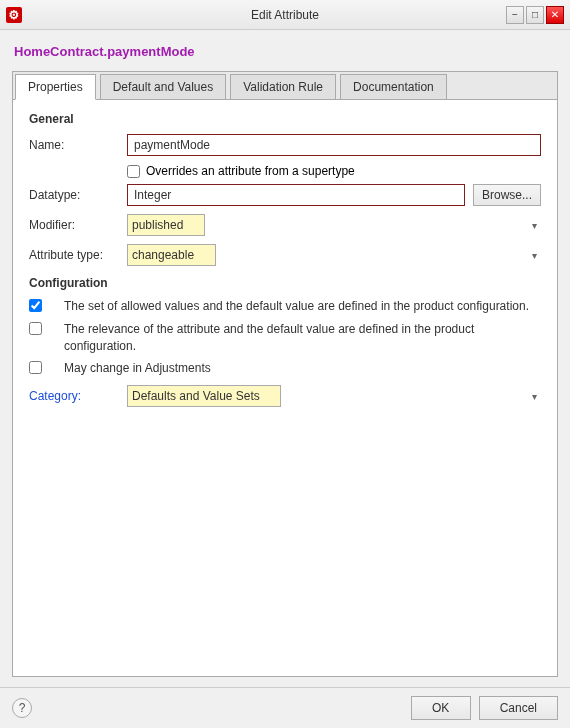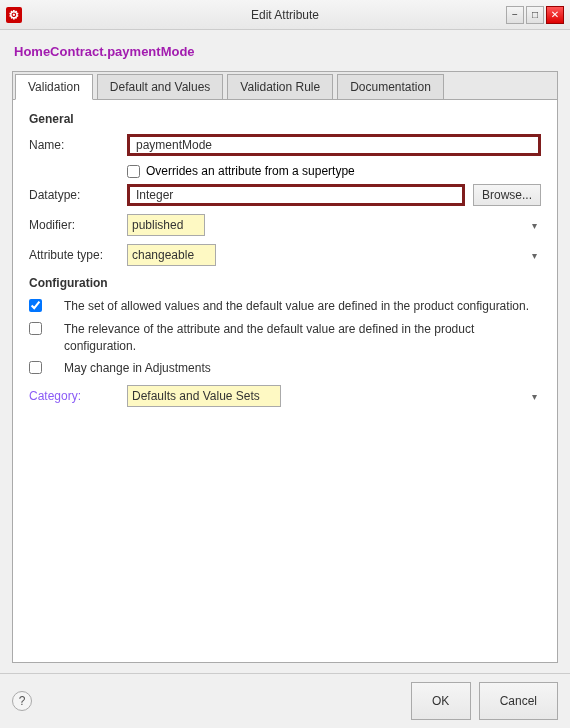--- a/index.html
+++ b/index.html
@@ -153,21 +153,21 @@
     .form-label {
       width: 90px;
       color: #333;
       text-align: left;
       flex-shrink: 0;
     }
 
     .form-input {
       flex: 1;
       height: 22px;
-      border: 3px solid #7f1d1d;
+      border: 1px solid #7f1d1d;
       padding: 2px 6px;
       background: white;
       color: #333;
       outline: none;
     }
 
     .browse-btn {
       height: 22px;
       padding: 0 8px;
       border: 1px solid #aaa;
@@ -238,21 +238,21 @@
 
     .category-row {
       display: flex;
       align-items: center;
       gap: 8px;
       margin-top: 8px;
     }
 
     .category-label {
       width: 90px;
-      color: #8b5cf6;
+      color: #1d4ed8;
       flex-shrink: 0;
     }
 
     .dialog-footer {
       display: flex;
       align-items: center;
       justify-content: space-between;
       padding: 8px 12px;
       background: #f0f0f0;
       border-top: 1px solid #ccc;
@@ -277,21 +277,21 @@
       background: #f5f5f5;
     }
 
     .footer-buttons {
       display: flex;
       gap: 8px;
     }
 
     .dialog-btn {
       padding: 0 20px;
-      height: 38px;
+      height: 24px;
       border: 1px solid #aaa;
       background: linear-gradient(to bottom, #f5f5f5, #e8e8e8);
       cursor: pointer;
       color: #333;
       font-size: 12px;
     }
 
     .dialog-btn.primary {
       min-width: 60px;
     }
@@ -328,21 +328,21 @@
 </div>
 
 <div class="dialog-body">
 
   <div class="content-area">
     <div class="entity-title">HomeContract.paymentMode</div>
 
     <div class="tab-container">
 
       <div class="tab-header">
-        <div class="tab active">Validation</div>
+        <div class="tab active">Properties</div>
         <div class="tab">Default and Values</div>
         <div class="tab">Validation Rule</div>
         <div class="tab">Documentation</div>
       </div>
 
       <div class="tab-content">
 
         <div class="section-label">General</div>
 
         <div class="form-row">

